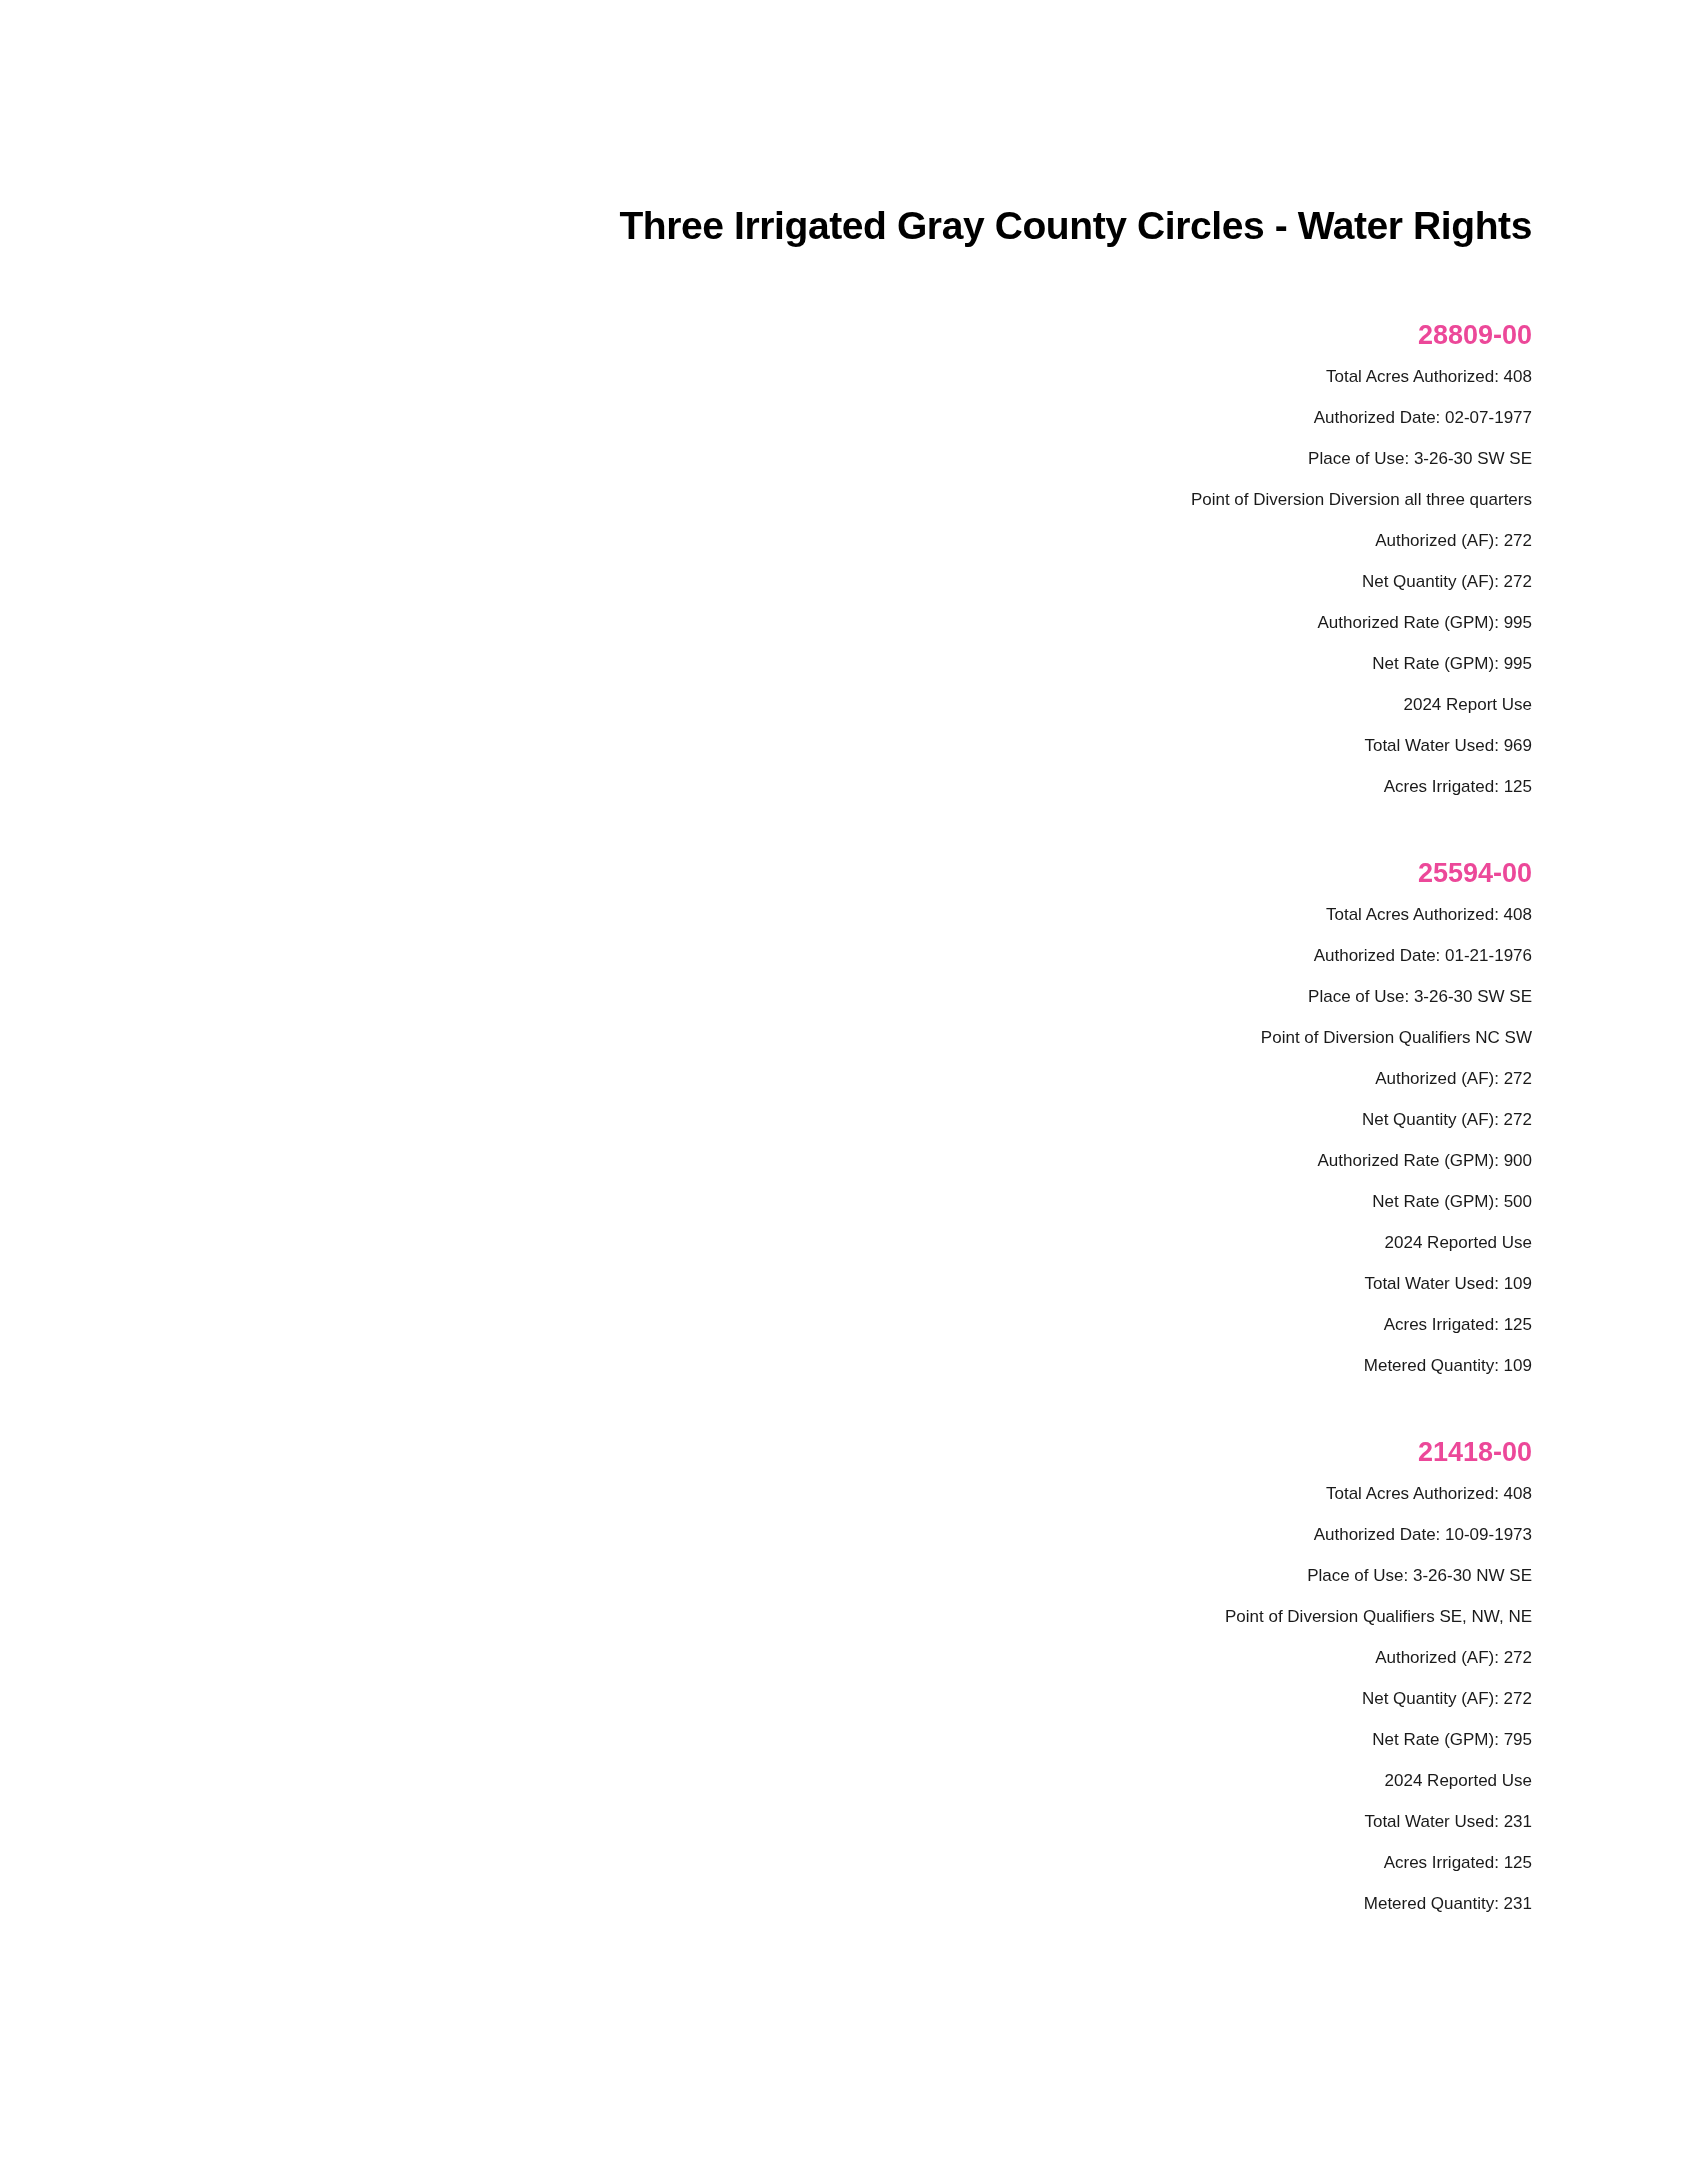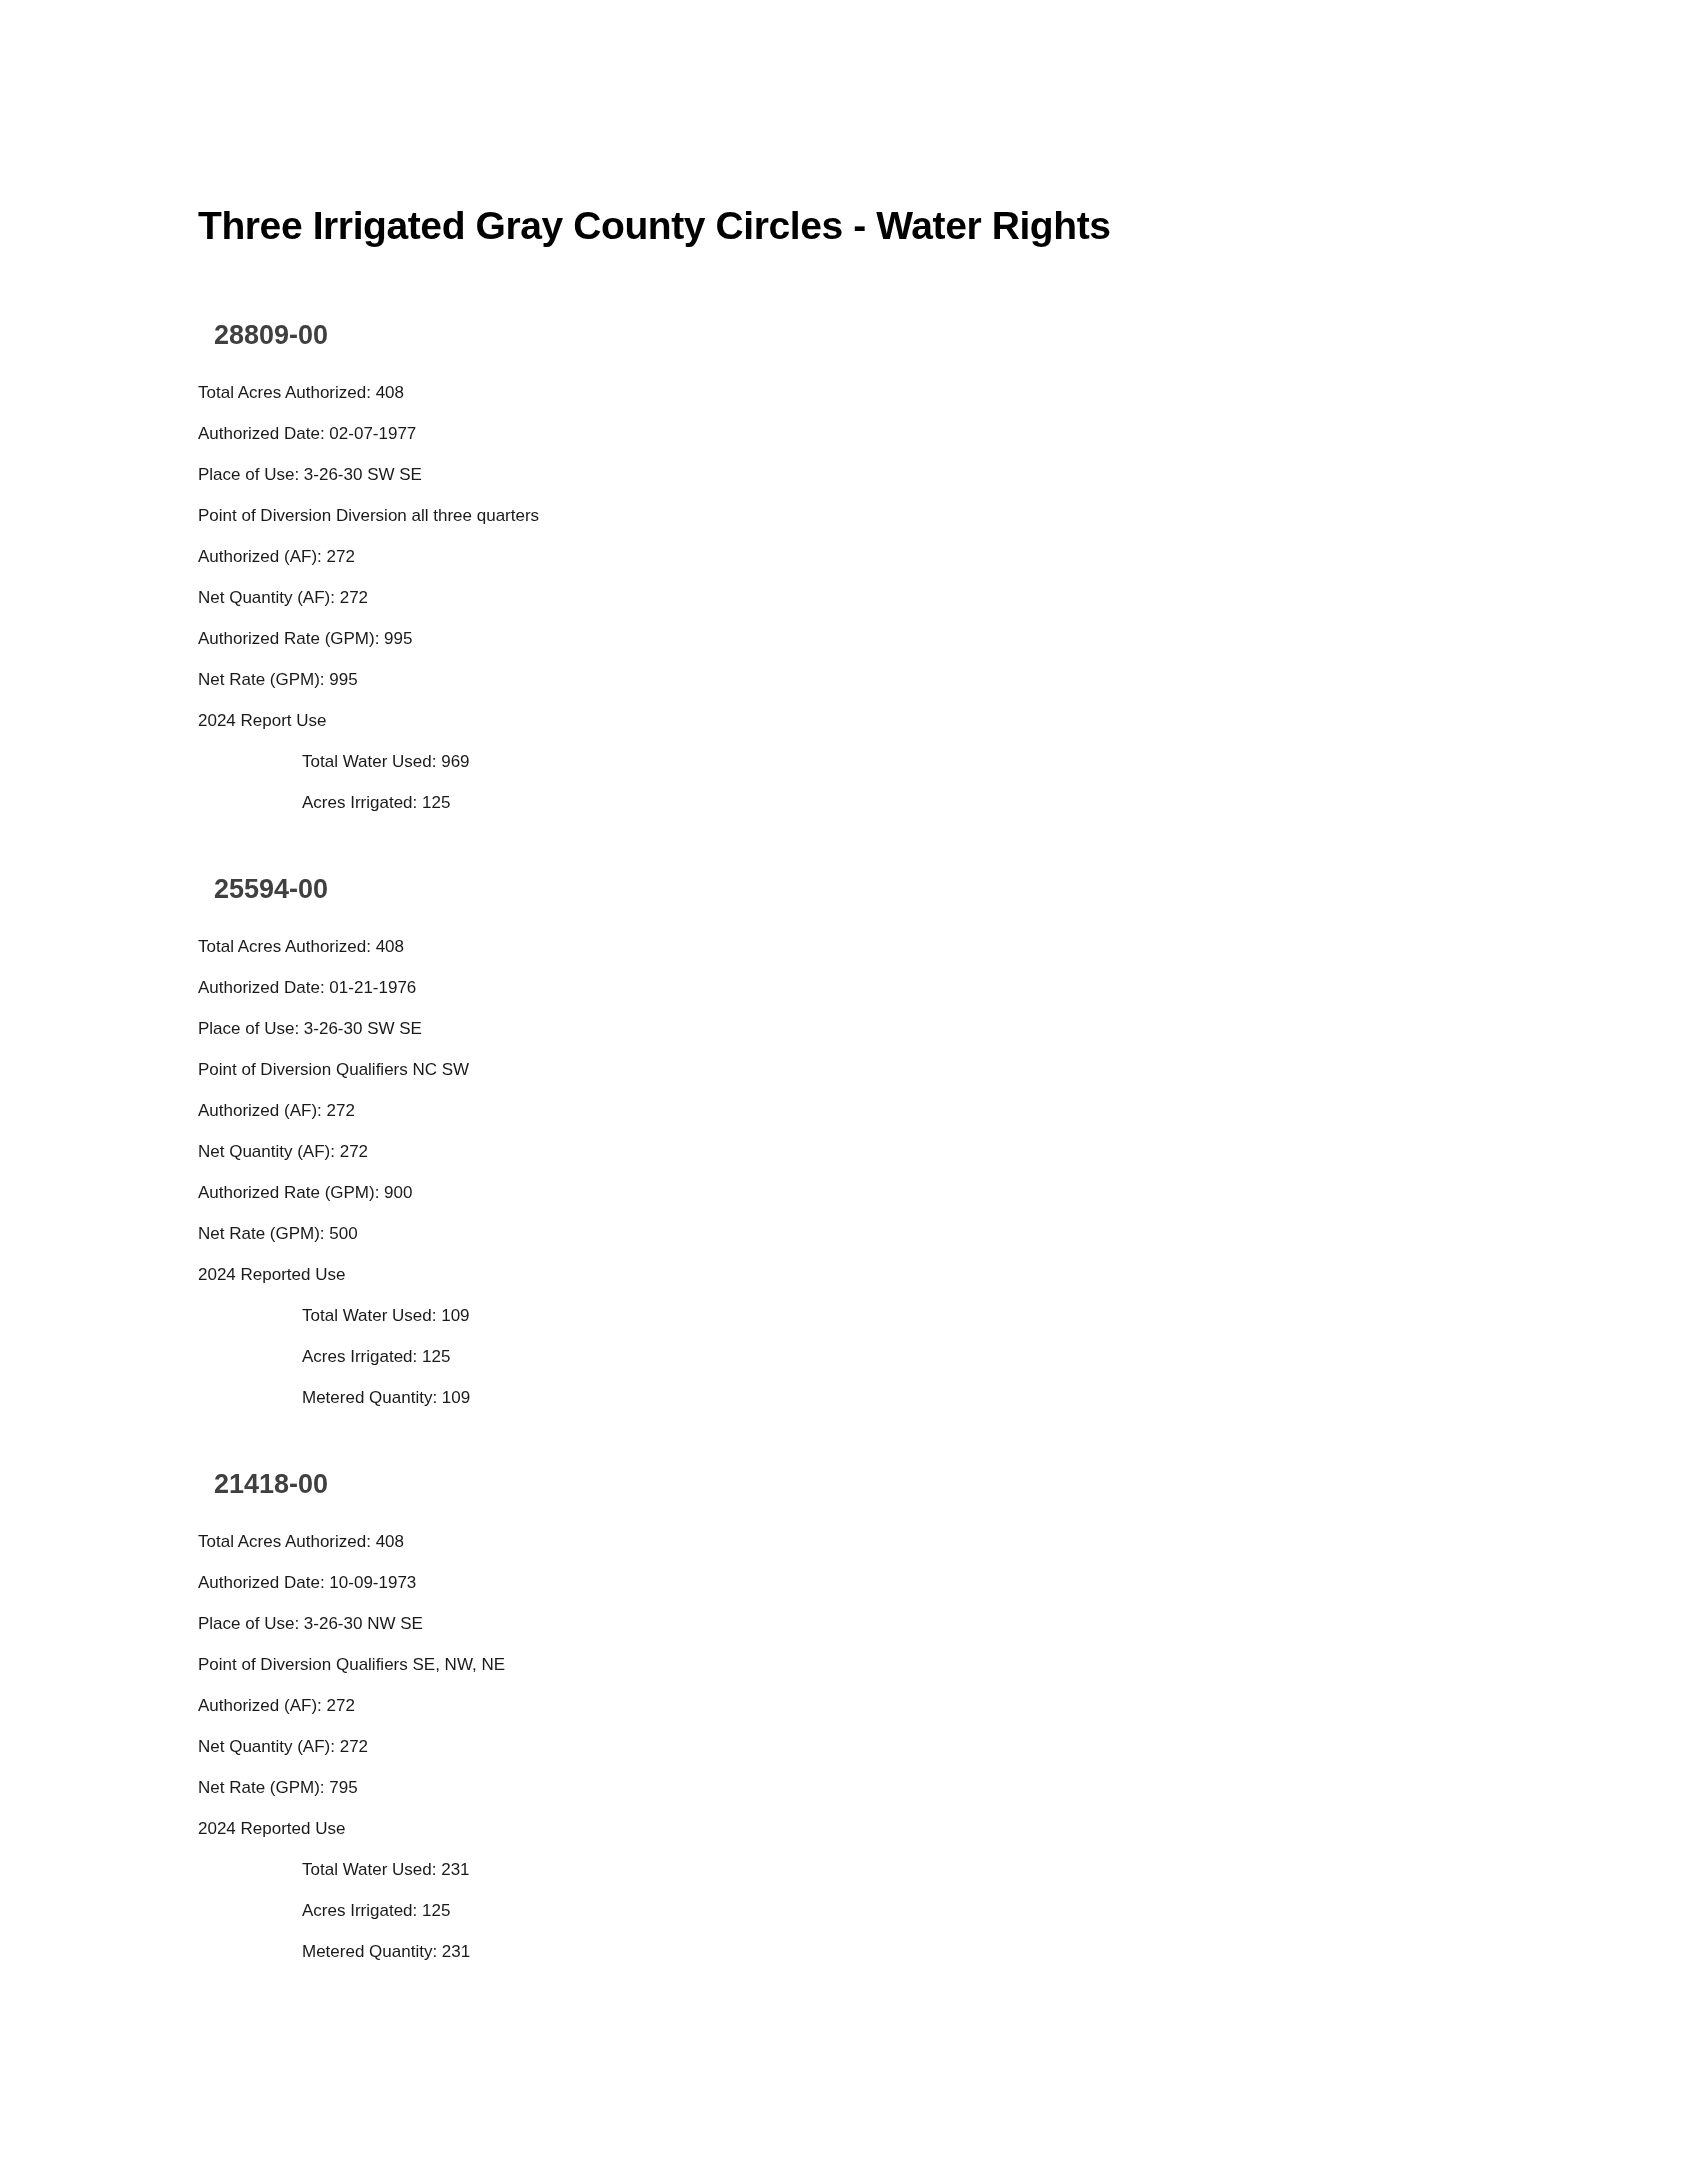--- a/index.html
+++ b/index.html
@@ -11,41 +11,42 @@
     overflow: hidden;
   }
   .page {
     box-sizing: border-box;
     width: 1685px;
     height: 2181px;
     background: #ffffff;
     color: #0a0a0a;
     font-family: "Liberation Sans", "DejaVu Sans", sans-serif;
     padding: 204px 153px 0 198px;
+    text-align: right;
   }
   .doc-title {
     font-size: 39px;
     font-weight: 700;
     letter-spacing: -0.4px;
     line-height: 43px;
     margin: 0 0 68px 0;
     color: #000000;
   }
   .section {
     margin: 0;
   }
   .section + .section {
     margin-top: 46px;
   }
   .section-header {
     font-size: 27px;
     font-weight: 700;
     line-height: 41px;
-    margin: 16px;
-    color: #404040;
+    margin: 0;
+    color: #ec4899;
   }
   .line {
     font-size: 17px;
     font-weight: 400;
     line-height: 41px;
     white-space: pre;
     color: #1a1a1a;
   }
   .line.indent {
     padding-left: 104px;

